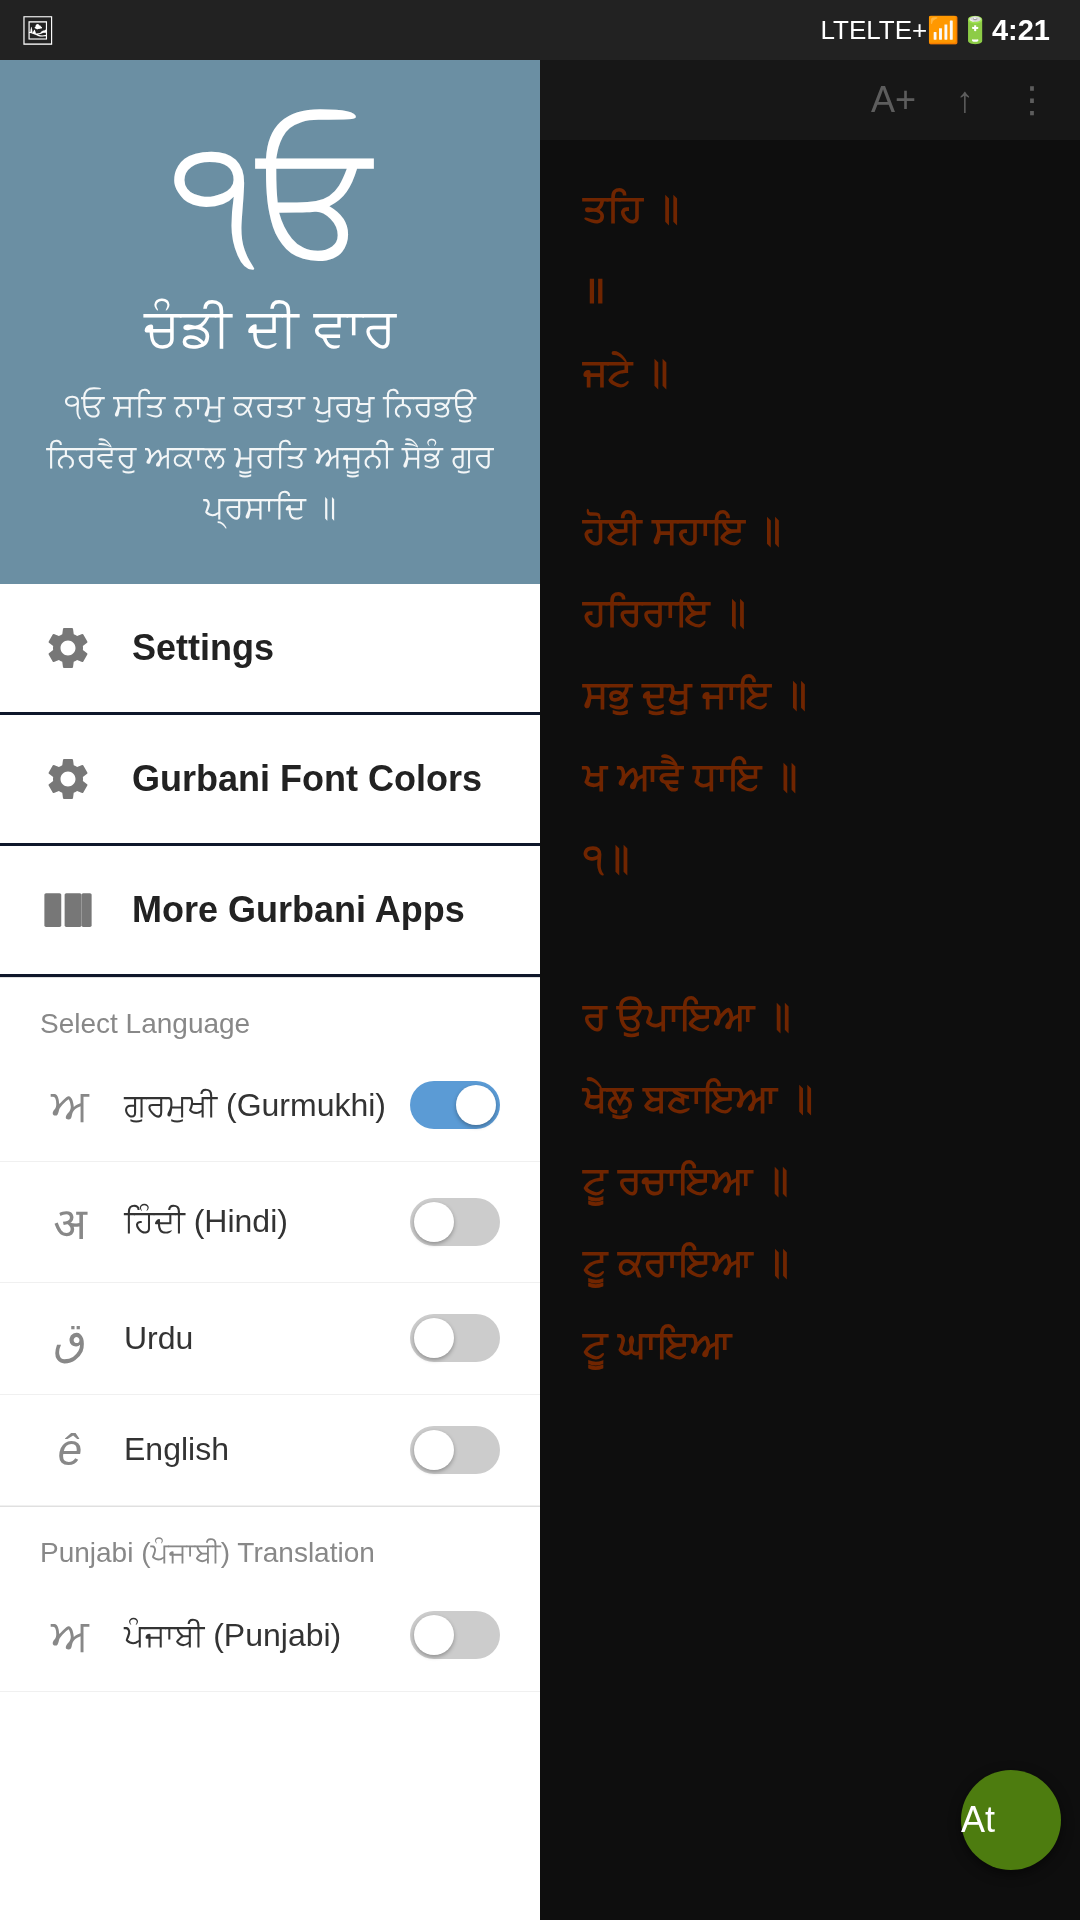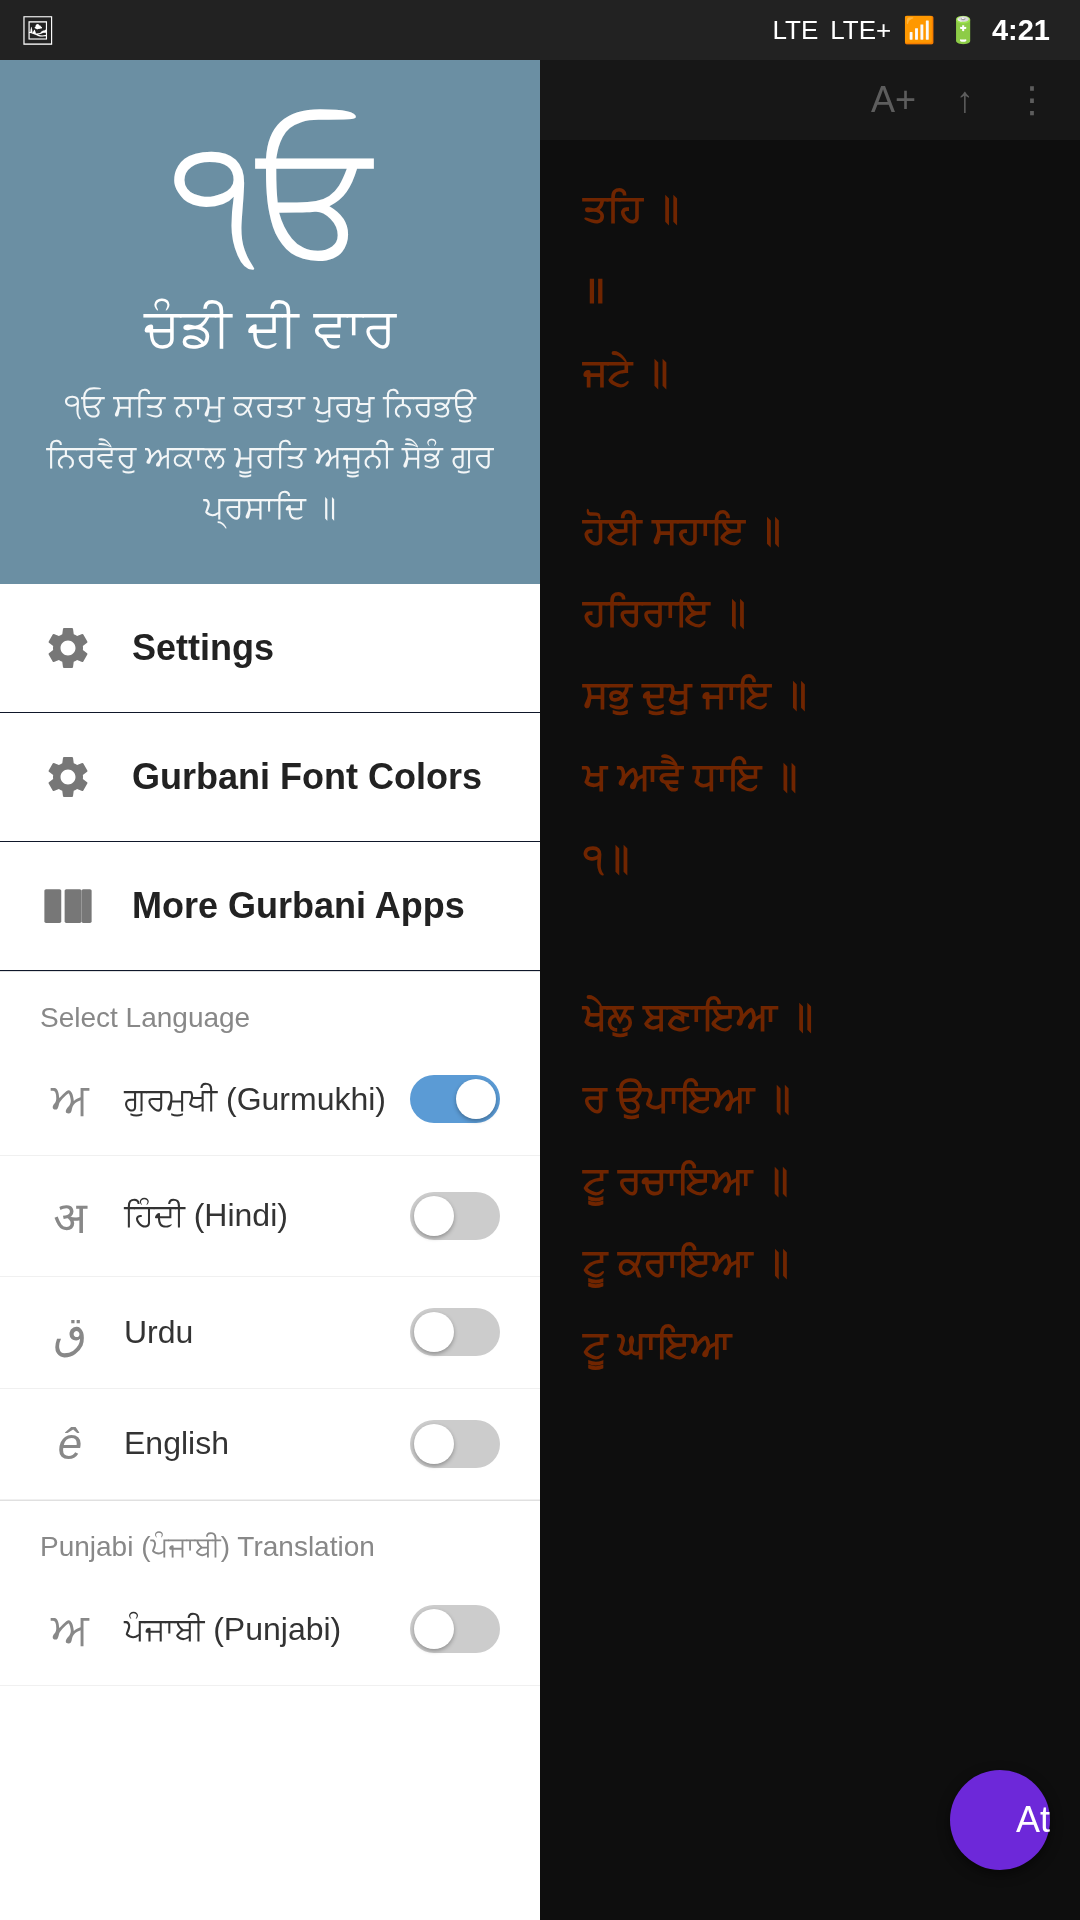--- a/index.html
+++ b/index.html
@@ -31,21 +31,20 @@
     .status-bar-left {
       position: absolute;
       left: 20px;
       display: flex;
       align-items: center;
     }
 
     .status-bar-right {
       display: flex;
       align-items: center;
-      gap: 12px;
     }
 
     .status-text {
       color: #fff;
       font-size: 26px;
       font-weight: 500;
     }
 
     
     .layout {
@@ -100,21 +99,21 @@
 
     
     .menu-section {
       background: #fff;
     }
 
     .menu-item {
       display: flex;
       align-items: center;
       padding: 36px 40px;
-      border-bottom: 1px solid #0f172a;
+      border-bottom: 3px solid #0f172a;
       cursor: pointer;
     }
 
     .menu-icon {
       width: 56px;
       height: 56px;
       margin-right: 36px;
       display: flex;
       align-items: center;
       justify-content: center;
@@ -255,28 +254,28 @@
     .content-text-wrap {
       position: relative;
       z-index: 0;
       margin-left: 13px;
     }
 
     
     .fab {
       position: absolute;
       bottom: 50px;
-      right: 30px;
+      right: 19px;
       width: 100px;
       height: 100px;
       border-radius: 50%;
-      background: #6d28d9;
-      display: flex;
-      align-items: center;
-      justify-content: flex-end;
+      background: #4d7c0f;
+      display: flex;
+      align-items: center;
+      justify-content: flex-start;
       color: #fff;
       font-size: 36px;
       z-index: 10;
       cursor: pointer;
       box-shadow: 0 4px 12px rgba(0,0,0,0.5);
     }
   </style>
 </head>
 <body>
 
@@ -402,22 +401,22 @@
         <span class="content-line">ਤਹਿ ॥</span>
         <span class="content-line">॥</span>
         <span class="content-line">ਜਟੇ ॥</span>
         <br>
         <span class="content-line">ਹੋਈ ਸਹਾਇ ॥</span>
         <span class="content-line">ਹਰਿਰਾਇ ॥</span>
         <span class="content-line">ਸਭੁ ਦੁਖੁ ਜਾਇ ॥</span>
         <span class="content-line">ਖ ਆਵੈ ਧਾਇ ॥</span>
         <span class="content-line">੧॥</span>
         <br>
+        <span class="content-line">ਰ ਉਪਾਇਆ ॥</span>
         <span class="content-line">ਖੇਲੁ ਬਣਾਇਆ ॥</span>
-        <span class="content-line">ਰ ਉਪਾਇਆ ॥</span>
         <span class="content-line">ਟੂ ਰਚਾਇਆ ॥</span>
         <span class="content-line">ਟੂ ਕਰਾਇਆ ॥</span>
         <span class="content-line">ਟੂ ਘਾਇਆ</span>
       </div>
     </div>
 
     <div class="scrim"></div>
 
     <div class="fab">
       <span>At</span>

